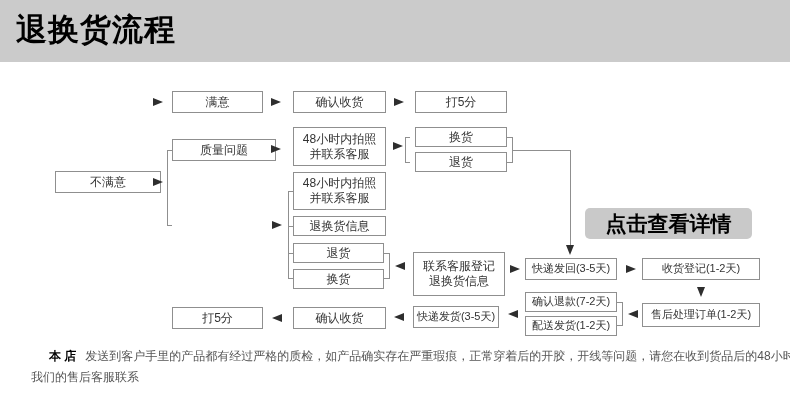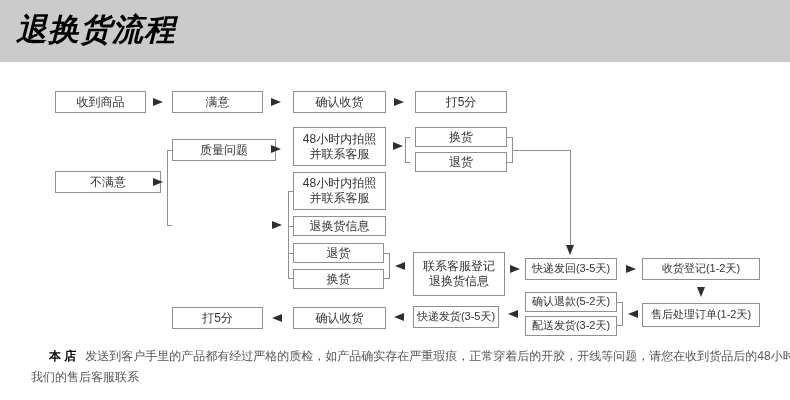--- a/index.html
+++ b/index.html
@@ -6,21 +6,21 @@
   .stage{
     position:relative;width:790px;height:400px;overflow:hidden;background:#fff;
     font-family:"Liberation Sans","DejaVu Sans",sans-serif;
   }
   .header{
     position:absolute;left:0;top:0;width:790px;height:62px;
     background:var(--header-bg,#cbcbcb);
   }
   .title{
     position:absolute;left:16px;top:9px;font-size:31px;font-weight:bold;
-    color:#000;letter-spacing:1px;white-space:nowrap;font-style:italic;
+    color:#000;letter-spacing:1px;white-space:nowrap;
   }
   .box{
     position:absolute;box-sizing:border-box;background:#fff;
     border:1px solid #8f8f8f;color:#333;font-size:12px;line-height:1.25;
     display:flex;align-items:center;justify-content:center;text-align:center;
     white-space:pre-line;
   }
   .box.sm{font-size:11px;}
   .ar{position:absolute;width:0;height:0;}
   .ar.r{border-top:4px solid transparent;border-bottom:4px solid transparent;border-left:10px solid #2e2e2e;}
@@ -48,21 +48,20 @@
 </style>
 </head>
 <body>
 
 <div class="stage">
 
   <div class="header">
     <div class="title">退换货流程</div>
   </div>
 
-  <div class="box" style="left:55px;top:91px;width:91px;height:22px">收到商品</div>
   <div class="ar r" style="left:153px;top:98px"></div>
   <div class="box" style="left:172px;top:91px;width:91px;height:22px">满意</div>
   <div class="ar r" style="left:271px;top:98px"></div>
   <div class="box" style="left:293px;top:91px;width:93px;height:22px">确认收货</div>
   <div class="ar r" style="left:394px;top:98px"></div>
   <div class="box" style="left:415px;top:91px;width:92px;height:22px">打5分</div>
 
   <div class="box" style="left:55px;top:171px;width:106px;height:22px">不满意</div>
   <div class="ar r" style="left:153px;top:178px"></div>
   <div class="br open" style="left:167px;top:150px;width:5px;height:76px"></div>
@@ -95,29 +94,30 @@
   <div class="box" style="left:413px;top:252px;width:92px;height:44px">联系客服登记
 退换货信息</div>
   <div class="ar r" style="left:510px;top:265px"></div>
   <div class="box sm" style="left:525px;top:258px;width:92px;height:22px">快递发回(3-5天)</div>
   <div class="ar r" style="left:626px;top:265px"></div>
   <div class="box sm" style="left:642px;top:258px;width:118px;height:22px">收货登记(1-2天)</div>
   <div class="ar d" style="left:697px;top:287px"></div>
   <div class="box sm" style="left:642px;top:303px;width:118px;height:24px">售后处理订单(1-2天)</div>
   <div class="ar l" style="left:628px;top:310px"></div>
   <div class="br close" style="left:617px;top:302px;width:6px;height:24px"></div>
-  <div class="box sm" style="left:525px;top:292px;width:92px;height:20px">确认退款(5-2天)</div>
-  <div class="box sm" style="left:525px;top:316px;width:92px;height:20px">配送发货(3-2天)</div>
+  <div class="box sm" style="left:525px;top:292px;width:92px;height:20px">确认退款(7-2天)</div>
+  <div class="box sm" style="left:525px;top:316px;width:92px;height:20px">配送发货(1-2天)</div>
   <div class="ar l" style="left:508px;top:310px"></div>
 
   <div class="box sm" style="left:413px;top:306px;width:86px;height:22px">快递发货(3-5天)</div>
   <div class="ar l" style="left:394px;top:313px"></div>
   <div class="box" style="left:293px;top:307px;width:93px;height:22px">确认收货</div>
   <div class="ar l" style="left:272px;top:314px"></div>
   <div class="box" style="left:172px;top:307px;width:91px;height:22px">打5分</div>
 
+  <div class="cta">点击查看详情</div>
 
   <div class="note">
     <div class="nl1"><span class="np">本 店</span><span>发送到客户手里的产品都有经过严格的质检，如产品确实存在严重瑕痕，正常穿着后的开胶，开线等问题，请您在收到货品后的48小时内及时跟</span></div>
     <div class="nl2">我们的售后客服联系</div>
   </div>
 
 </div>
 
 </body></html>

